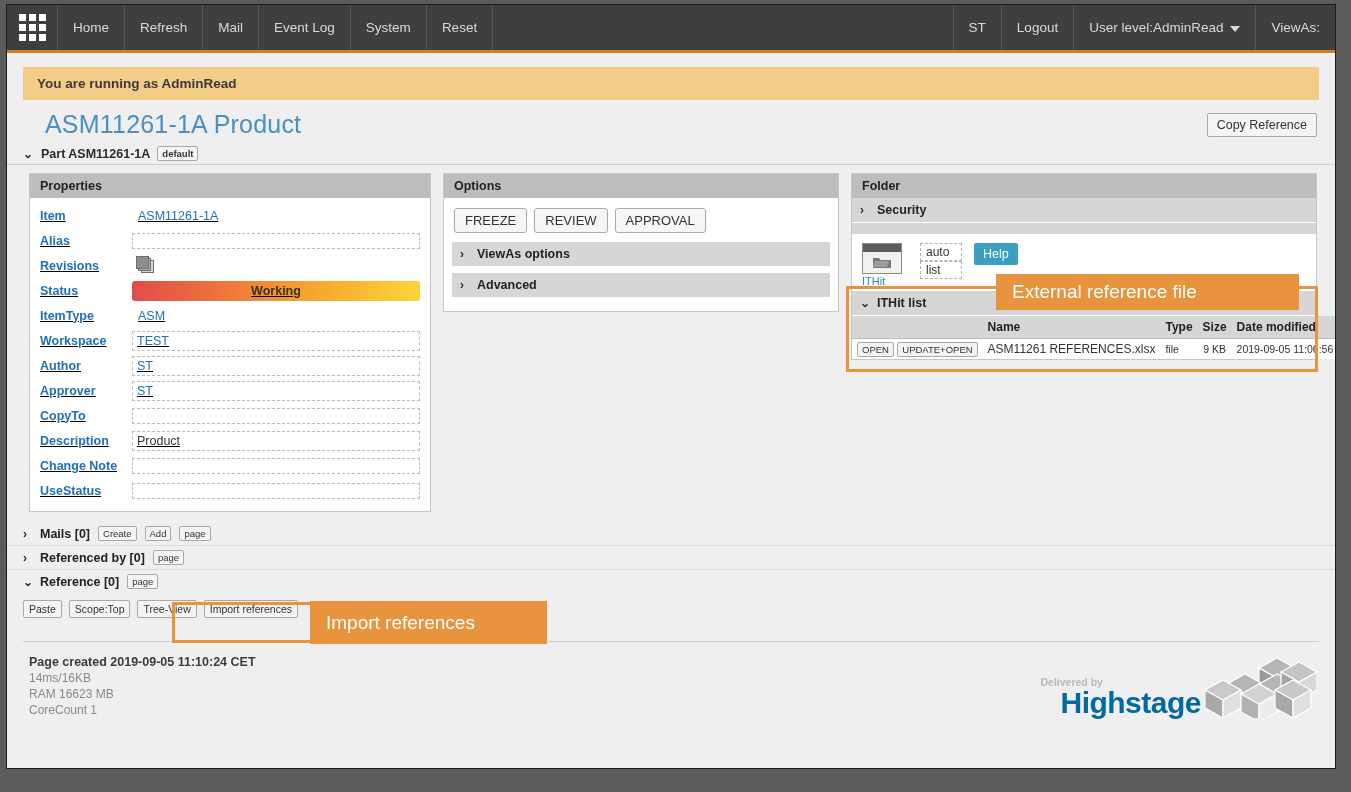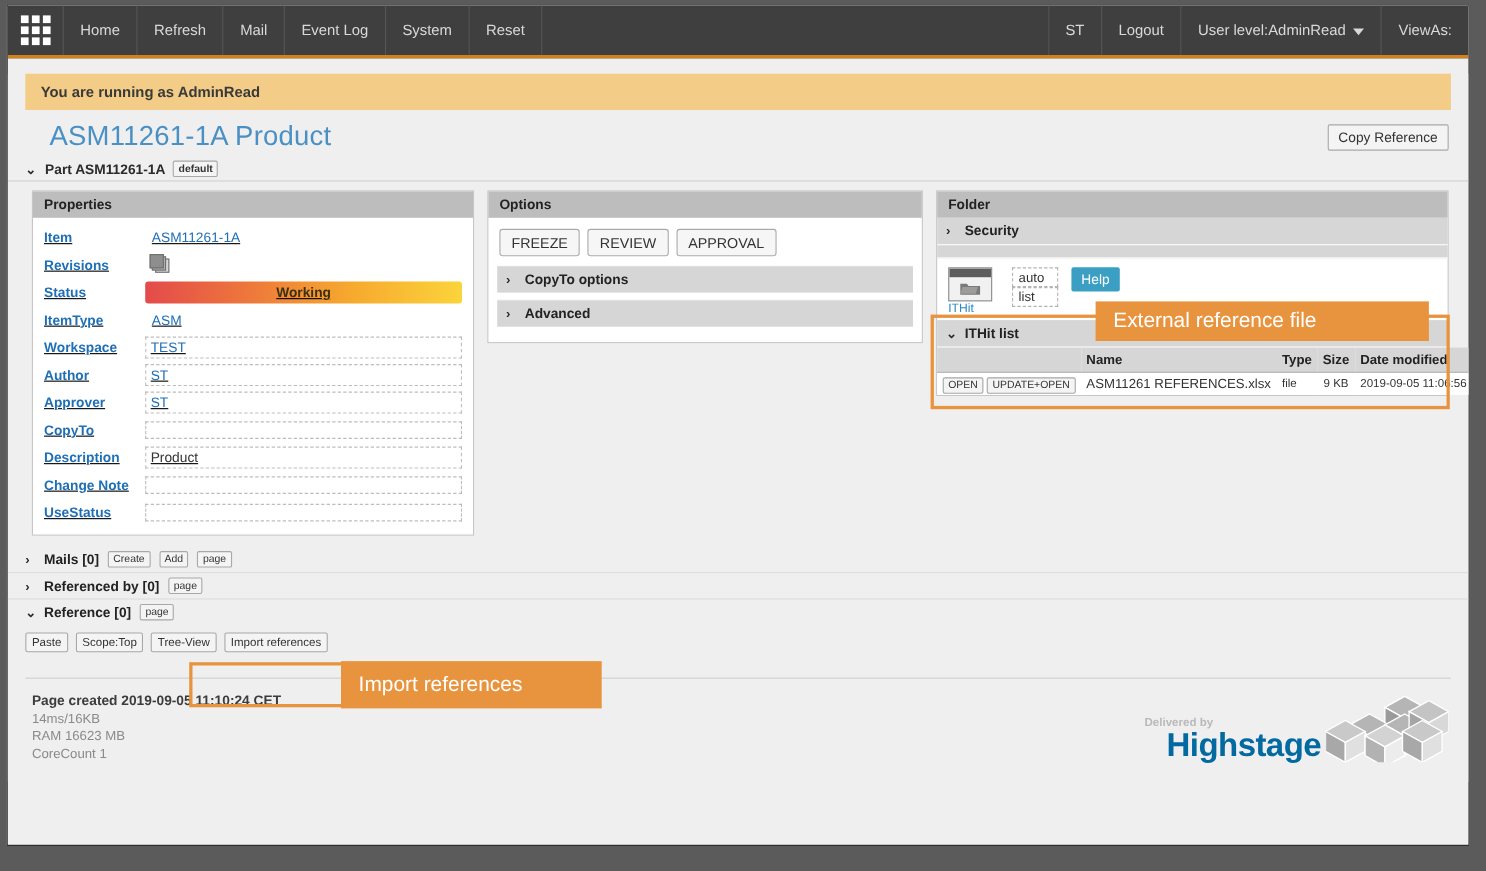--- a/index.html
+++ b/index.html
@@ -444,20 +444,24 @@
 
         <div class="panel panel-props">
           <div class="panel-title">Properties</div>
           <div class="prop-body">
 
             <div class="prop-row">
               <div class="prop-label">Item</div>
               <div class="prop-val plain">ASM11261-1A</div>
             </div>
 
+            <div class="prop-row">
+              <div class="prop-label">Alias</div>
+              <div class="prop-val boxed"></div>
+            </div>
 
             <div class="prop-row">
               <div class="prop-label">Revisions</div>
               <div class="prop-val">
                 <span class="rev-icon"><i></i><i></i><i></i></span>
               </div>
             </div>
 
             <div class="prop-row">
               <div class="prop-label">Status</div>
@@ -511,21 +515,21 @@
         <div class="panel panel-opts">
           <div class="panel-title">Options</div>
           <div class="opt-body">
             <div class="opt-btns">
               <button class="opt-btn">FREEZE</button>
               <button class="opt-btn">REVIEW</button>
               <button class="opt-btn">APPROVAL</button>
             </div>
             <div class="collapsebar">
               <span class="chev">›</span>
-              <span>CopyTo options</span>
+              <span>ViewAs options</span>
             </div>
             <div class="collapsebar">
               <span class="chev">›</span>
               <span>Advanced</span>
             </div>
           </div>
         </div>
 
         <div class="panel panel-folder">
           <div class="panel-title">Folder</div>

